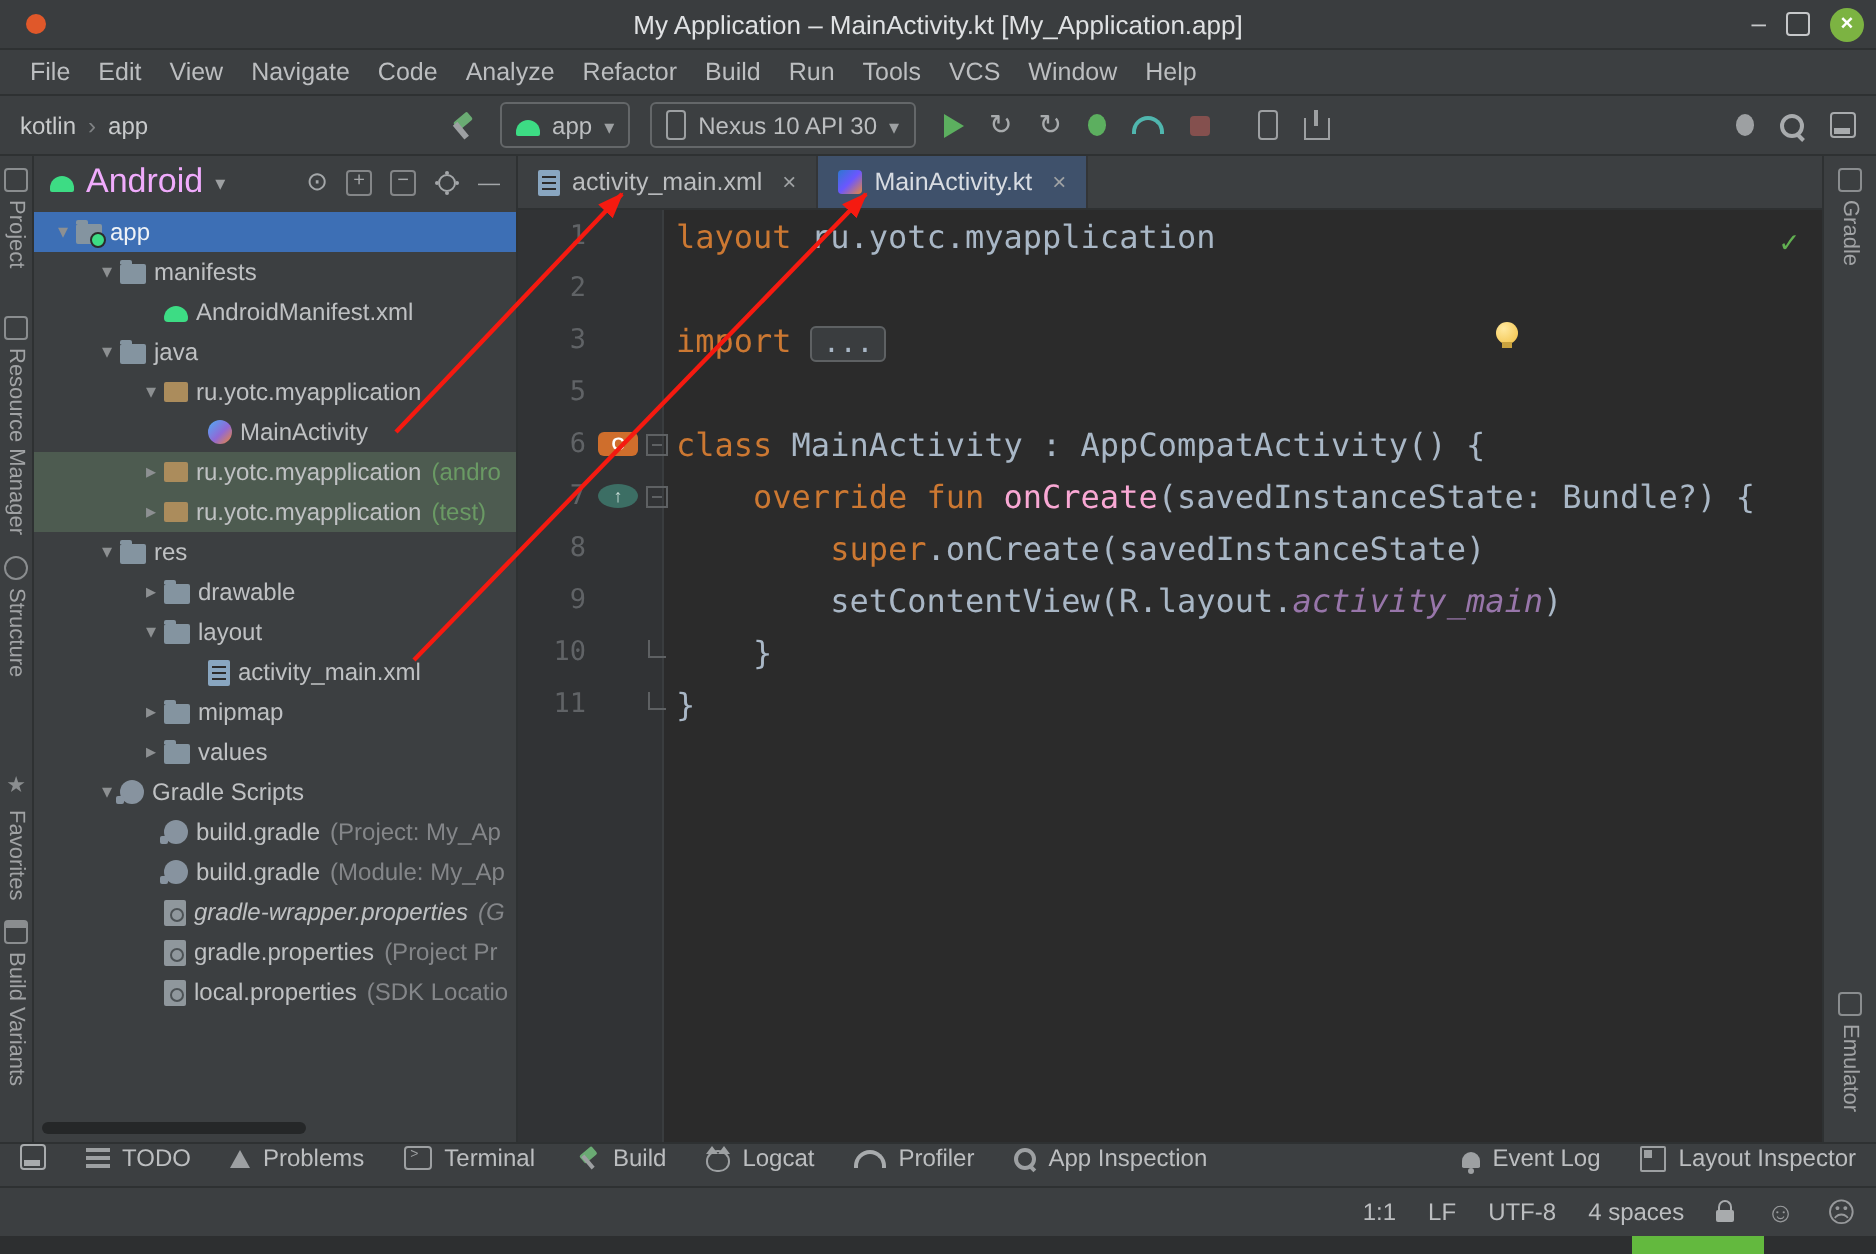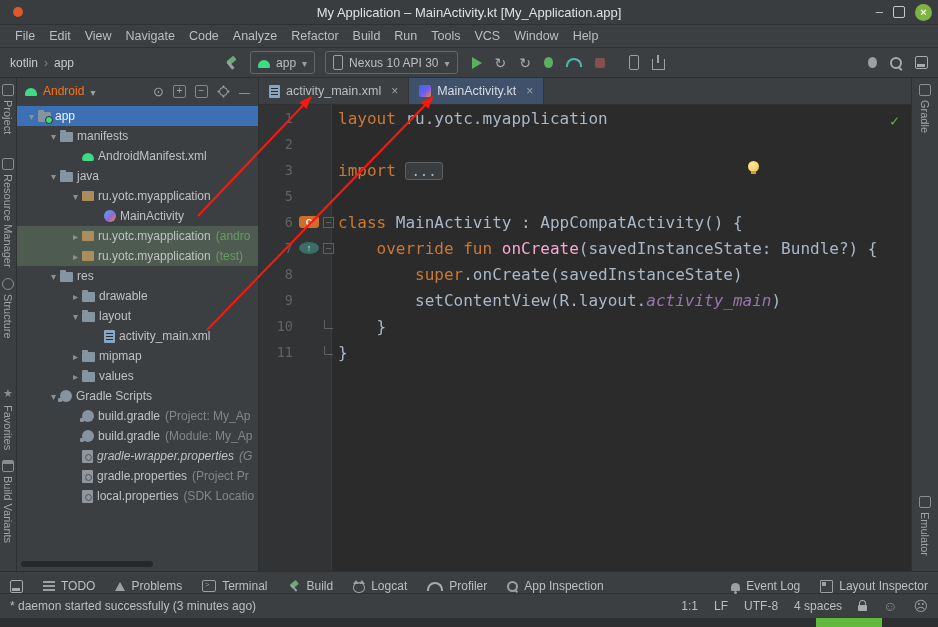--- a/index.html
+++ b/index.html
@@ -103,21 +103,21 @@
   .main{flex:1;display:flex;min-height:0}
   .stripe{background:#3c3f41;position:relative;flex:none}
   .stripe.left{width:16px;border-right:1px solid #2e3132}
   .stripe.right{width:26px;border-left:1px solid #2e3132}
   .stripe-item{position:absolute;left:0;width:100%;display:flex;flex-direction:column;align-items:center;gap:4px;cursor:default}
   .stripe-label{writing-mode:vertical-rl;font-size:11px;color:#a1a3a5;white-space:nowrap}
 
   
   .project-panel{width:241px;background:#3c3f41;border-right:1px solid #2e3132;display:flex;flex-direction:column;position:relative;flex:none}
   .panel-header{height:26px;display:flex;align-items:center;padding:0 8px;gap:6px;flex:none}
-  .panel-header .view-label{font-size:12px;color:#f97316}
+  .panel-header .view-label{font-size:17px;color:#f0abfc}
   .panel-header .hdr-icons{margin-left:auto;display:flex;align-items:center;gap:9px}
   .tree{flex:1;overflow:hidden;padding-top:2px}
   .tree-row{height:20px;display:flex;align-items:center;white-space:nowrap;overflow:hidden;font-size:12px;color:#bfc1c3;cursor:default}
   .tree-row.selected{background:#3d6fb5;color:#eef2f6}
   .tree-row.highlighted{background:#4d5b50}
   .chevron{width:13px;flex:none;color:#8d9092;font-size:10px;text-align:center}
   .tree-label{margin-left:4px}
   .tree-suffix{margin-left:5px;color:#848689}
   .tree-suffix.green{color:#6a9a64}
   .hscroll-thumb{position:absolute;left:4px;bottom:4px;width:132px;height:6px;border-radius:3px;background:rgba(0,0,0,.38)}
@@ -142,21 +142,21 @@
   .c-kw{color:#cc7832}
   .c-pl{color:#a9b7c6}
   .c-fn{color:#f9a8d4}
   .c-field{color:#9876aa;font-style:italic}
   .c-fold{background:#3a3d3f;border:1px solid #5e6163;border-radius:3px;color:#a9b7c6;padding:0 5px;font-size:14px}
   .inspect-check{position:absolute;top:7px;right:12px;color:#61b051;font-size:15px;font-weight:bold}
   .bulb-icon{position:absolute;left:489px;top:56px;width:11px;height:11px;border-radius:50%;background:radial-gradient(circle at 35% 30%,#ffe9a0,#f2c043)}
   .bulb-icon::after{content:"";position:absolute;left:3px;top:10px;width:5px;height:3px;background:#c9a23f}
 
   
-  .bottombar{height:21px;background:#3c3f41;border-top:1px solid #2e3132;display:flex;align-items:flex-end;padding:0 10px;gap:20px;flex:none}
+  .bottombar{height:21px;background:#3c3f41;border-top:1px solid #2e3132;display:flex;align-items:flex-start;padding:0 10px;gap:20px;flex:none}
   .bb-item{display:flex;align-items:center;gap:6px;font-size:12px;color:#bcbec0;cursor:default}
   .bb-right{margin-left:auto;display:flex;gap:20px}
 
   
   .statusbar{height:24px;background:#3c3f41;border-top:1px solid #2e3132;display:flex;align-items:center;padding:0 10px;flex:none}
   .status-msg{font-size:12px;color:#bcbec0}
   .status-right{margin-left:auto;display:flex;align-items:center;gap:16px;font-size:12px;color:#bcbec0}
   .lock-icon{width:9px;height:6px;background:#a8abad;border-radius:1px;margin-top:4px}
   .lock-icon::before{content:"";position:absolute;left:1px;top:-5px;width:5px;height:6px;border:1.5px solid #a8abad;border-bottom:none;border-radius:4px 4px 0 0}
   .smiley-icon::before{content:"☺";color:#97999b;font-size:14px}
@@ -525,21 +525,20 @@
           <span>Event Log</span>
         </span>
         <span class="bb-item">
           <span class="icn layout-inspector-icon"></span>
           <span>Layout Inspector</span>
         </span>
       </span>
   </div>
 
   <div class="statusbar">
-    <span class="status-msg">* daemon started successfully (3 minutes ago)</span>
     <span class="status-right">
       <span>1:1</span>
       <span>LF</span>
       <span>UTF-8</span>
       <span>4 spaces</span>
       <span class="icn lock-icon"></span>
       <span class="icn smiley-icon"></span>
       <span class="icn frown-icon"></span>
     </span>
   </div>

